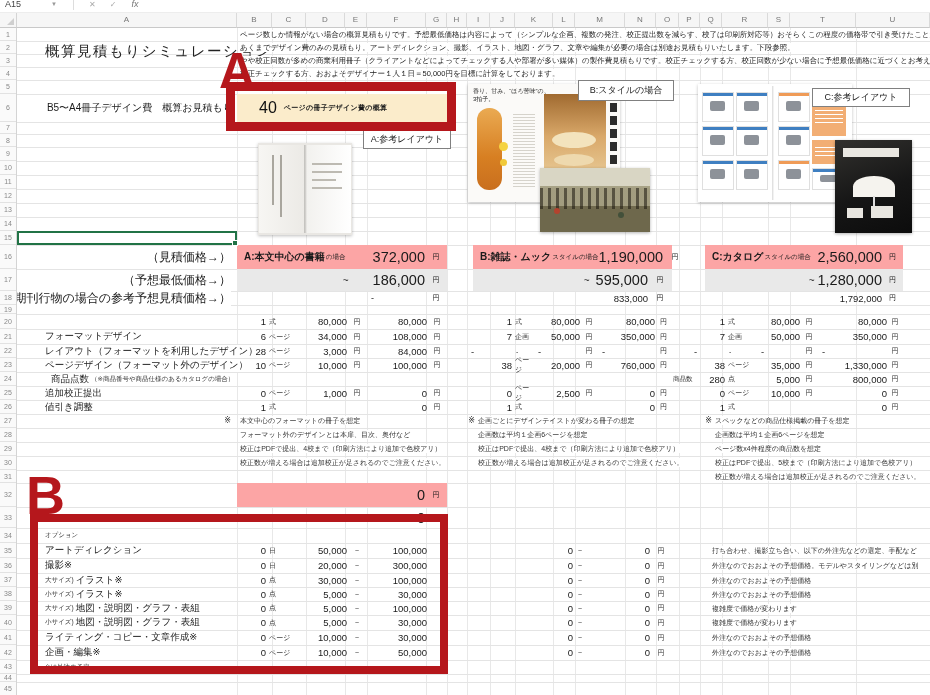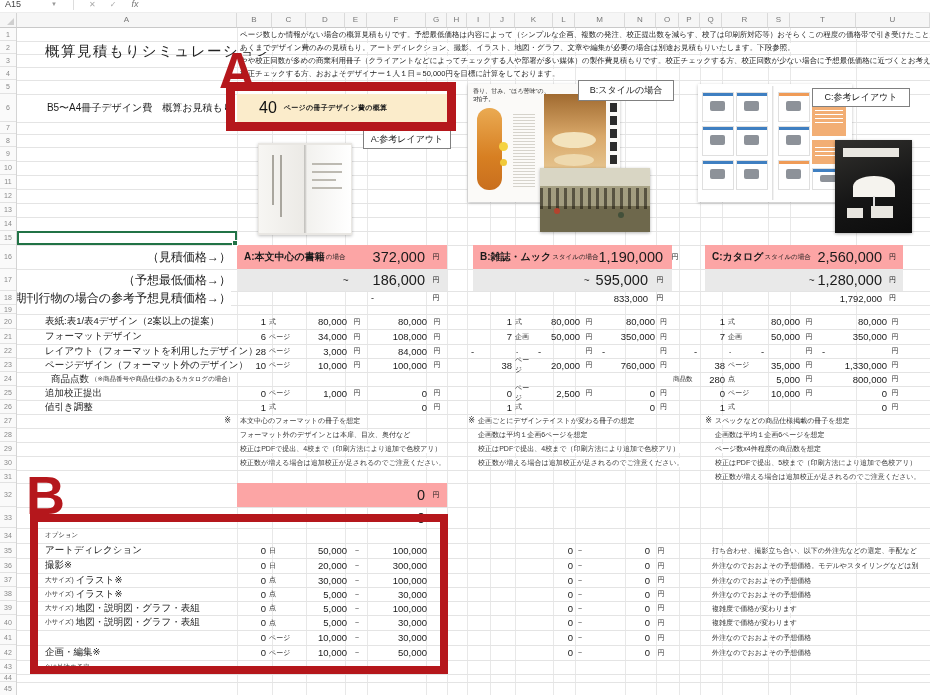--- a/index.html
+++ b/index.html
@@ -413,23 +413,20 @@
       <div class="hline" style="top:587px;"></div>
       <div class="hline" style="top:602px;"></div>
       <div class="hline" style="top:617px;"></div>
       <div class="hline" style="top:632px;"></div>
       <div class="hline" style="top:646px;"></div>
       <div class="hline" style="top:654px;"></div>
       <div class="note7 ovf" style="left:223px;top:2px;">ページ数しか情報がない場合の概算見積もりです。予想最低価格は内容によって（シンプルな企画、複数の発注、校正提出数を減らす、校了は印刷所対応等）おそらくこの程度の価格帯で引き受けたことがある価格。</div>
       <div class="note7 ovf" style="left:223px;top:15px;">あくまでデザイン費のみの見積もり。アートディレクション、撮影、イラスト、地図・グラフ、文章や編集が必要の場合は別途お見積もりいたします。下段参照。</div>
       <div class="note7 ovf" style="left:223px;top:28px;">やや校正回数が多めの商業利用冊子（クライアントなどによってチェックする人や部署が多い媒体）の製作費見積もりです。校正チェックする方、校正回数が少ない場合に予想最低価格に近づくとお考えください。</div>
       <div class="note7 ovf" style="left:223px;top:41px;">校正チェックする方、おおよそデザイナー１人１日＝50,000円を目標に計算をしております。</div>
-      <div class="ilab" style="left:0;top:286px;height:15px;width:218px;">
-        <span class="ovf ilabmain">表紙:表1/表4デザイン（2案以上の提案）</span>
-      </div>
       <div class="irow" style="left:220px;top:286px;height:15px;">
         <span class="cq" style="width: 29px;">1</span>
         <span class="cu" style="width: 40px;">式</span>
         <span class="cr" style="width: 41px;">80,000</span>
         <span class="cy" style="width: 20px;">円</span>
         <span class="ca" style="width: 60px;">80,000</span>
         <span class="cy" style="width: 20px;">円</span>
       </div>
       <div class="irow" style="left:450px;top:286px;height:15px;">
         <span class="cq" style="width: 45px;">1</span>
@@ -710,20 +707,23 @@
         <span class="cy" style="width: 20px;">~</span>
         <span class="ca" style="width: 60px;">30,000</span>
       </div>
       <div class="irow" style="left:450px;top:587px;height:15px;">
         <span class="cq" style="width: 106px;">0</span>
         <span class="cy" style="width: 14px;">~</span>
         <span class="ca" style="width: 63px;">0</span>
         <span class="cy" style="width: 22px;">円</span>
       </div>
       <div class="note7s ovf" style="left:695px;top:590px;">複雑度で価格が変わります</div>
+      <div class="ilab" style="left:0;top:602px;height:15px;width:218px;">
+        <span class="ovf ilabmain">ライティング・コピー・文章作成※</span>
+      </div>
       <div class="irow" style="left:220px;top:602px;height:15px;">
         <span class="cq" style="width: 29px;">0</span>
         <span class="cu" style="width: 40px;">ページ</span>
         <span class="cr" style="width: 41px;">10,000</span>
         <span class="cy" style="width: 20px;">~</span>
         <span class="ca" style="width: 60px;">30,000</span>
       </div>
       <div class="irow" style="left:450px;top:602px;height:15px;">
         <span class="cq" style="width: 106px;">0</span>
         <span class="cy" style="width: 14px;">~</span>

